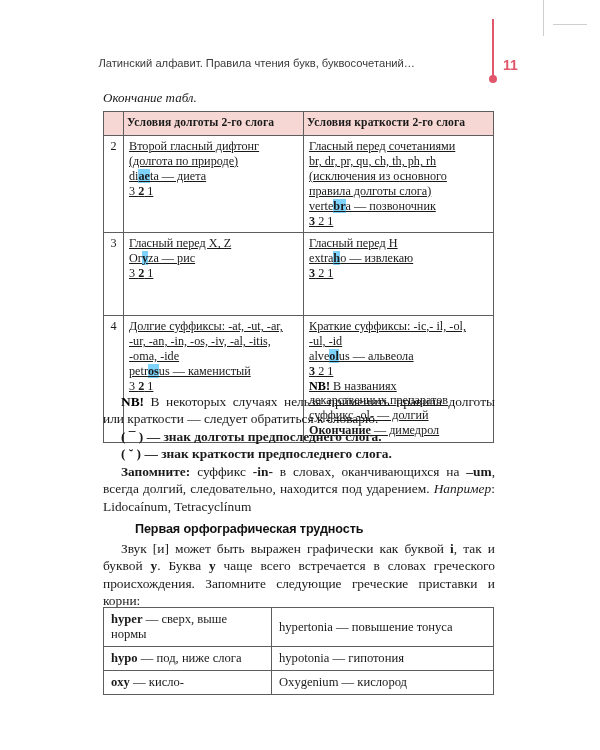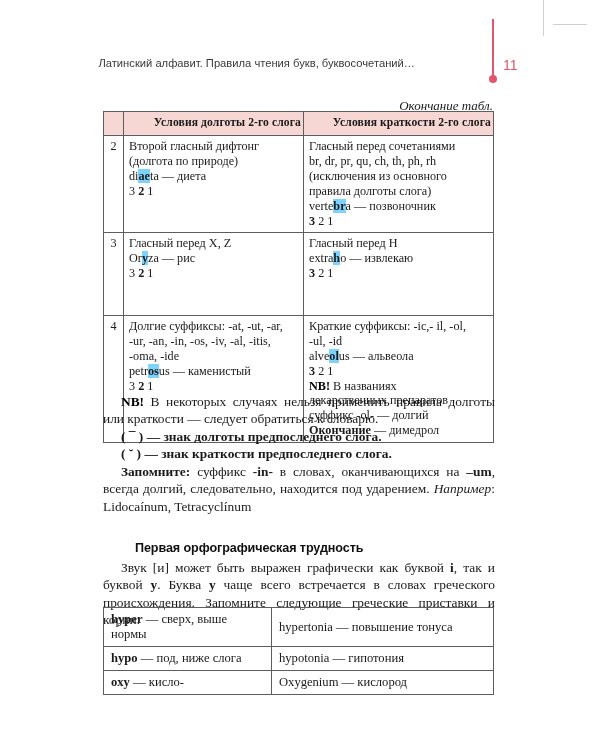--- a/index.html
+++ b/index.html
@@ -67,30 +67,30 @@
     height: 8px;
     border-radius: 50%;
     background: #e0566b;
   }
   .folio {
     position: absolute;
     left: 503px;
     top: 0px;
     font-family: "Liberation Sans", "DejaVu Sans", sans-serif;
     font-size: 14px;
-    font-weight: normal;
+    font-weight: bold;
     color: #e0566b;
   }
 
   .table-caption {
     position: absolute;
     left: 103px;
-    top: 98px;
+    top: 90px;
     width: 390px;
-    text-align: right;
+    text-align: left;
     font-style: italic;
     font-size: 13px;
     color: #1a1a1a;
   }
 
   
   table.rules {
     position: absolute;
     left: 103px;
     top: 111px;
@@ -100,36 +100,36 @@
   }
   table.rules td, table.rules th {
     border: 1px solid #5d5d5d;
     vertical-align: top;
     padding: 3px 5px 4px 5px;
     font-size: 12.2px;
     line-height: 1.22;
   }
   table.rules th {
     background: #f6d7d3;
-    text-align: right;
+    text-align: left;
     font-weight: bold;
     font-size: 11.6px;
     padding: 4px 2px 5px 3px;
     letter-spacing: 0.1px;
   }
   col.c-num { width: 20px; }
   col.c-long { width: 180px; }
   col.c-short { width: 190px; }
   td.numcell {
     text-align: center;
     padding-left: 2px;
     padding-right: 2px;
     font-size: 12.2px;
   }
-  td.celltext { padding-left: 6px; }
+  td.celltext { padding-left: 6px; text-decoration: underline; }
   .b { font-weight: bold; }
   .mark { font-weight: bold; background: #7dd3fc; }
   .nb { color: #000000; font-weight: bold; }
 
   
   .body-block {
     position: absolute;
     left: 103px;
     top: 393px;
     width: 392px;
@@ -145,21 +145,21 @@
     font-size: 13.4px;
     line-height: 1.30;
     text-indent: 18px;
     font-weight: bold;
     margin: 0;
   }
   .heading {
     font-family: "Liberation Sans", "DejaVu Sans", sans-serif;
     font-weight: bold;
     font-size: 12.6px;
-    margin: 26px 0 4px 0;
+    margin: 7px 0 4px 0;
     color: #111;
     letter-spacing: -0.1px;
     padding-left: 32px;
   }
 
   
   table.gloss {
     position: absolute;
     left: 103px;
     top: 607px;

